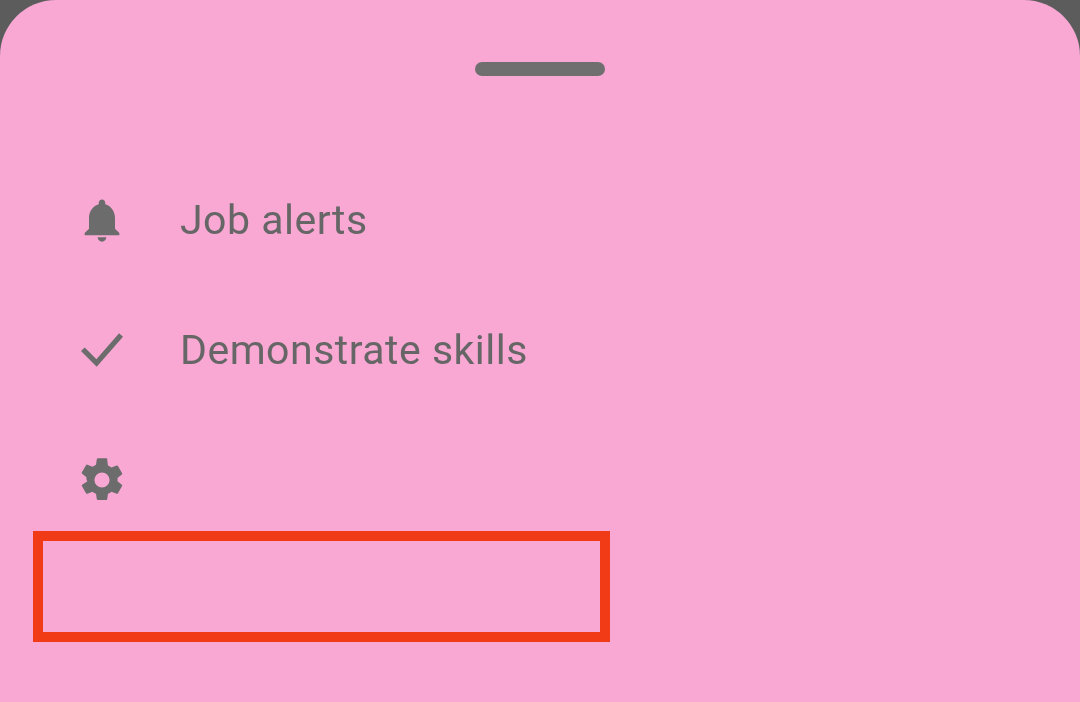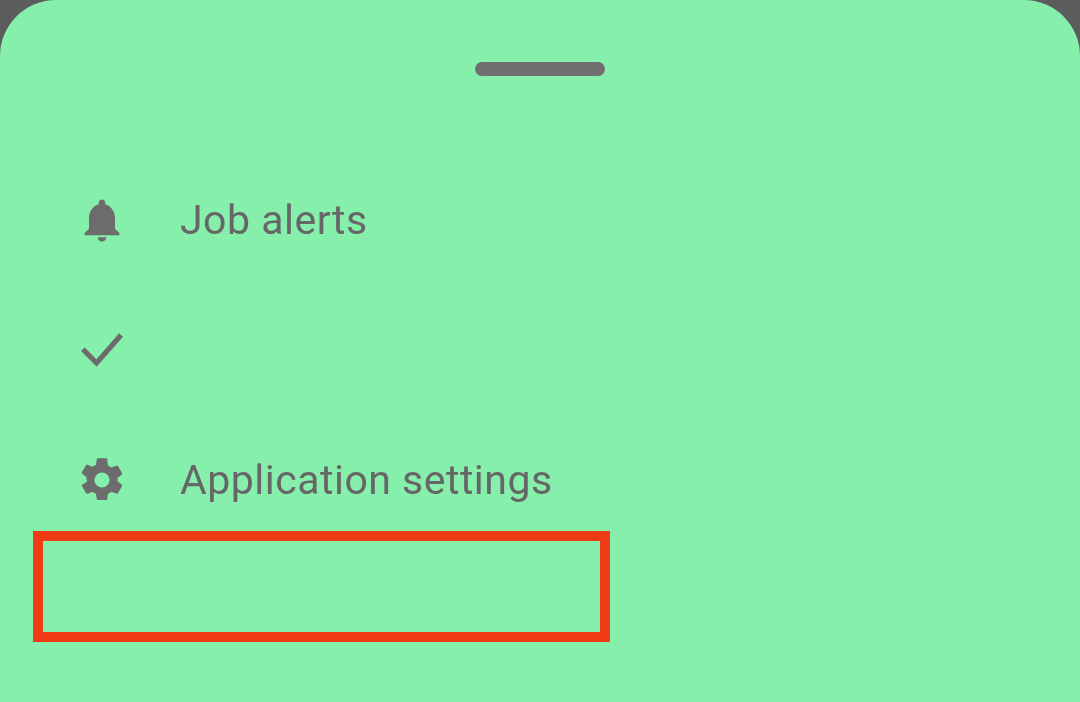--- a/index.html
+++ b/index.html
@@ -1,19 +1,19 @@
 <!DOCTYPE html>
 <html><head>
   <meta charset="utf-8">
   <style>
     * { margin:0; padding:0; box-sizing:border-box; }
     html,body { width:1080px; height:702px; background:#5c5c5c; font-family:Roboto,Arial,sans-serif; }
     .sheet {
       position:absolute; inset:0;
-      background:#86efac;
+      background:#f9a8d4;
       border-radius:56px 56px 0 0;
       overflow:hidden;
     }
     .drag-handle {
       position:absolute;
       top:62px; left:50%;
       transform:translateX(-50%);
       width:130px; height:14px;
       background:#6f6f6f;
       border-radius:8px;
@@ -67,28 +67,28 @@
       </span>
       <span class="label">Job alerts</span>
     </div>
 
     <div class="menu-item">
       <span class="icon-wrap">
         <svg viewBox="0 0 24 24" fill="none" stroke="#6c6c6c" stroke-width="2.4" stroke-linecap="square">
             <path d="M4 12.5 L9.5 18 L20 6"></path>
           </svg>
       </span>
+      <span class="label">Demonstrate skills</span>
     </div>
 
 
     <div class="menu-item">
       <span class="icon-wrap">
         <svg viewBox="0 0 24 24" fill="#6c6c6c">
             <path d="M19.14 12.94a7.14 7.14 0 0 0 .05-.94 7.14 7.14 0 0 0-.05-.94l2.03-1.58a.5.5 0 0 0 .12-.64l-1.92-3.32a.5.5 0 0 0-.6-.22l-2.39.96a7.03 7.03 0 0 0-1.62-.94l-.36-2.54A.5.5 0 0 0 13.9 2h-3.8a.5.5 0 0 0-.5.42l-.36 2.54c-.58.24-1.12.55-1.62.94l-2.39-.96a.5.5 0 0 0-.6.22L2.71 8.48a.5.5 0 0 0 .12.64l2.03 1.58c-.03.31-.05.63-.05.94s.2.63.5.94L2.83 14.16a.5.5 0 0 0-.12.64l1.92 3.32c.13.22.39.31.6.22l2.39-.96c.5.39 1.04.7 1.62.94l.36 2.54c.4.24.25.42.5.42h3.8c.25 0 .46-.18.5-.42l.36-2.54c.58-.24 1.12-.55 1.62-.94l2.39.96c.22.09.47 0 .6-.22l1.92-3.32a.5.5 0 0 0-.12-.64l-2.03-1.58zM12 15.5A3.5 3.5 0 1 1 12 8.5a3.5 3.5 0 0 1 0 7z"></path>
           </svg>
       </span>
-      <span class="label">Application settings</span>
     </div>
 
   </div>
 
   <div class="highlight-box"></div>
 </div>
 
 </body></html>

